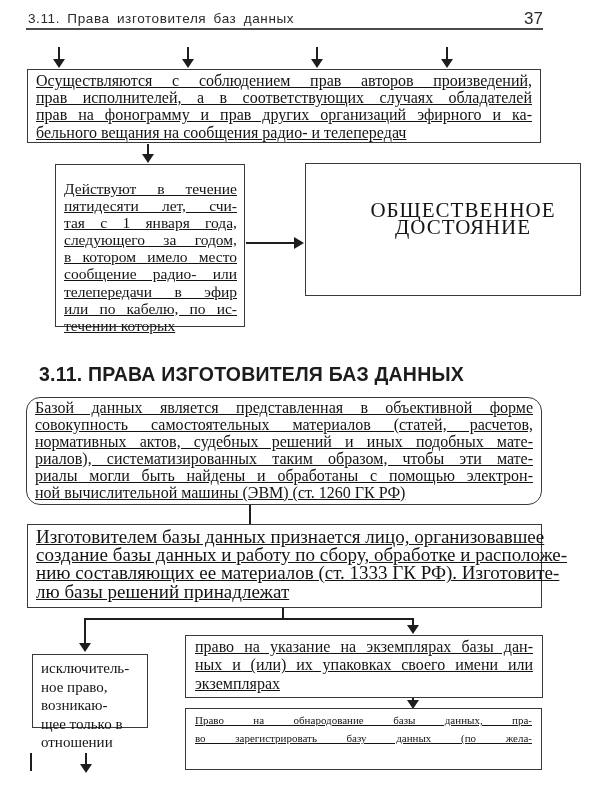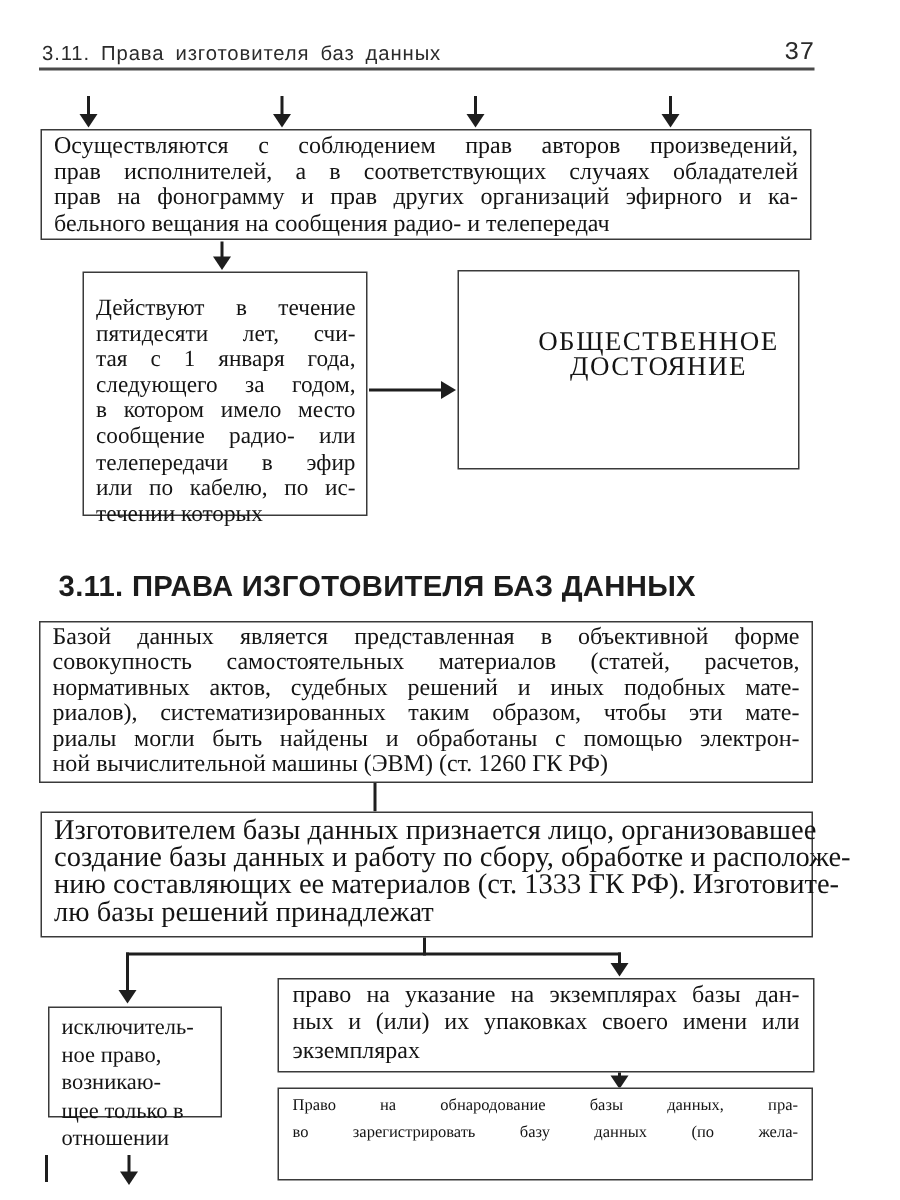--- a/index.html
+++ b/index.html
@@ -1,35 +1,35 @@
 <!DOCTYPE html>
 <html><head>
 <meta charset="utf-8">
 <style>
   html,body{margin:0;padding:0;}
   body{
     width:600px;height:800px;background:#ffffff;position:relative;overflow:hidden;
     font-family:"Liberation Serif", serif;color:#141414;
   }
-  .abs{position:absolute;margin-top:17px;}
+  .abs{position:absolute;}
   
   .run-head{
     font-family:"Liberation Sans", sans-serif;font-size:13.5px;letter-spacing:0.6px;
     color:#2b2b2b;word-spacing:3px;
   }
   .page-num{
-    font-family:Liberation Mono, monospace;font-size:17px;color:#2b2b2b;
+    font-family:Liberation Sans, sans-serif;font-size:17px;color:#2b2b2b;
   }
   .rule{background:#4a4a4a;height:2px;}
   
   .box{
     border:1.5px solid #3a3a3a;background:#ffffff;box-sizing:border-box;
     line-height:17px;font-size:16px;
   }
-  .jline{text-align:justify;text-align-last:justify;white-space:nowrap;}
+  .jline{text-align:justify;text-align-last:justify;white-space:nowrap;text-decoration:underline;}
   .jline.last{text-align-last:left;}
   .cline{text-align:center;}
   
   .sec-head{
     font-family:"Liberation Sans", sans-serif;font-weight:bold;font-size:19.5px;
     color:#1c1c1c;text-align:center;letter-spacing:0.2px;
   }
   
   .stem-v{width:2px;background:#1e1e1e;}
   .stem-h{height:2px;background:#1e1e1e;}
@@ -76,28 +76,28 @@
   <div class="jline">в котором имело место</div>
   <div class="jline">сообщение радио- или</div>
   <div class="jline">телепередачи в эфир</div>
   <div class="jline">или по кабелю, по ис-</div>
   <div class="jline last">течении которых</div>
 </div>
 
 <div class="abs stem-h" style="left:246px;top:242px;width:50px;"></div>
 <div class="abs ah-right" style="left:294px;top:237px;"></div>
 
-<div class="abs box" style="left:305px;top:163px;width:228px;height:133px;padding-top:38px;line-height:17px;font-size:18px;letter-spacing:1px;padding-left:40px;">
+<div class="abs box" style="left:305px;top:163px;width:276px;height:133px;padding-top:38px;line-height:17px;font-size:21px;letter-spacing:1px;padding-left:40px;">
   <div class="cline">ОБЩЕСТВЕННОЕ</div>
   <div class="cline">ДОСТОЯНИЕ</div>
 </div>
 
 <div class="abs sec-head" style="left:0px;top:363px;width:503px;">3.11. ПРАВА ИЗГОТОВИТЕЛЯ БАЗ ДАННЫХ</div>
 
-<div class="abs box" style="left:26px;top:397px;width:516px;height:108px;padding:2px 8px 0 8px;line-height:16.9px;font-size:16px;">
+<div class="abs box" style="left:26px;top:397px;width:516px;height:108px;padding:2px 8px 0 8px;line-height:16.9px;font-size:16px;border-radius:14px;">
   <div class="jline">Базой данных является представленная в объективной форме</div>
   <div class="jline">совокупность самостоятельных материалов (статей, расчетов,</div>
   <div class="jline">нормативных актов, судебных решений и иных подобных мате-</div>
   <div class="jline">риалов), систематизированных таким образом, чтобы эти мате-</div>
   <div class="jline">риалы могли быть найдены и обработаны с помощью электрон-</div>
   <div class="jline last">ной вычислительной машины (ЭВМ) (ст. 1260 ГК РФ)</div>
 </div>
 
 <div class="abs stem-v" style="left:249px;top:505px;height:19px;"></div>
 

